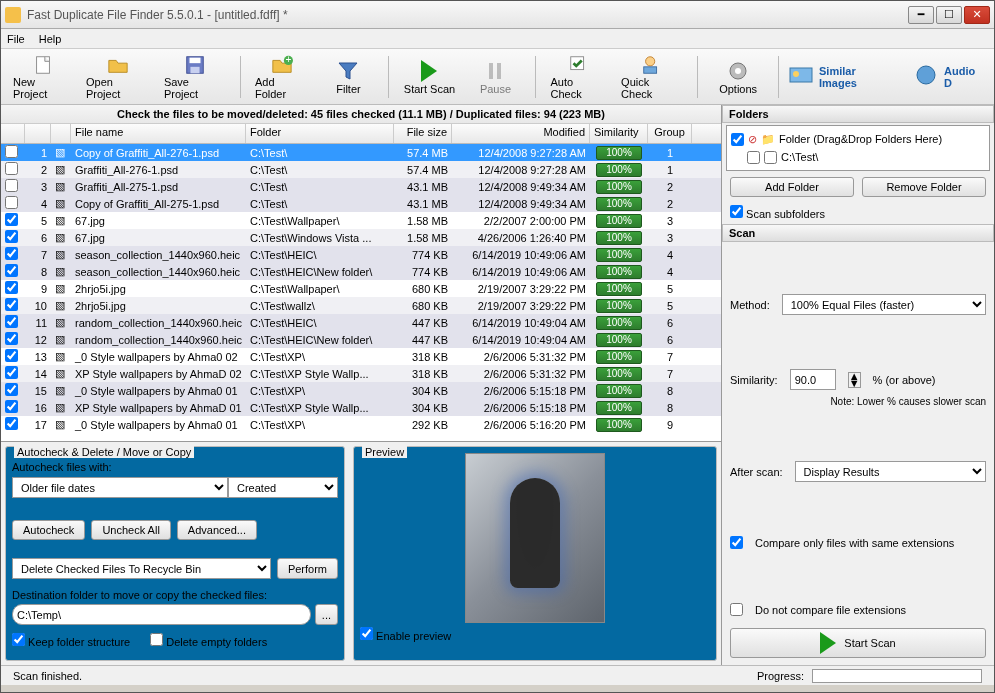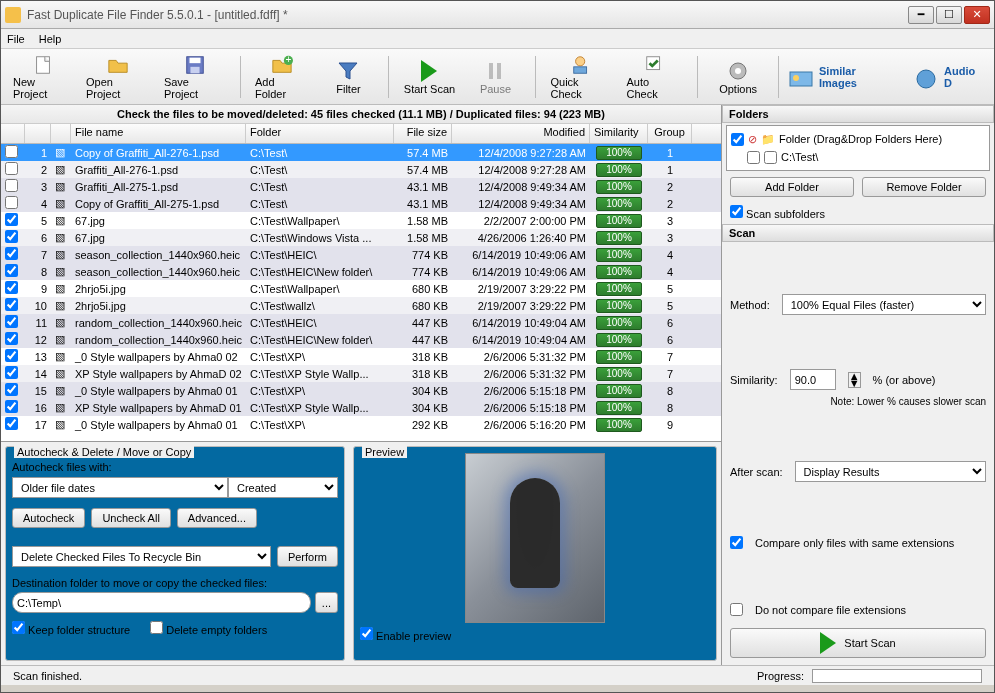--- a/index.html
+++ b/index.html
@@ -9,21 +9,21 @@
 .titlebar .title { flex: 1; color: #555; font-size: 12px; }
 .winbtns { display: flex; gap: 2px; }
 .winbtn { width: 26px; height: 18px; border: 1px solid #888; background: linear-gradient(#f5f5f5,#d8d8d8); border-radius: 2px; display: flex; align-items: center; justify-content: center; cursor: pointer; }
 .winbtn.close { background: linear-gradient(#d94c3a,#c13020); border-color: #a02818; color: #fff; }
 .menubar { height: 20px; background: #f0f0f0; border-bottom: 1px solid #ccc; display: flex; align-items: center; padding: 0 6px; gap: 14px; }
 .menubar span { cursor: pointer; }
 .toolbar { height: 56px; background: linear-gradient(#fafafa,#e6e6e6); border-bottom: 1px solid #bbb; display: flex; align-items: center; padding: 0 8px; gap: 6px; overflow: hidden; }
 .tbtn { display: flex; flex-direction: column; align-items: center; justify-content: center; min-width: 60px; height: 50px; cursor: pointer; border-radius: 3px; padding: 2px 4px; }
 .tbtn .ic { width: 28px; height: 24px; }
 .tsep { width: 1px; height: 42px; background: #bbb; margin: 0 4px; }
-.toolbar .link { color: #1a5ca8; font-weight: bold; font-size: 12px; cursor: pointer; display: flex; align-items: flex-end; gap: 6px; }
+.toolbar .link { color: #1a5ca8; font-weight: bold; font-size: 12px; cursor: pointer; display: flex; align-items: flex-start; gap: 6px; }
 .main { display: flex; height: 560px; }
 .left { flex: 1; display: flex; flex-direction: column; border-right: 1px solid #999; }
 .summary { background: linear-gradient(#f5f5f5,#e8e8e8); padding: 3px; text-align: center; font-weight: bold; border-bottom: 1px solid #ccc; }
 .gridhead { display: flex; background: linear-gradient(#fcfcfc,#e8e8e8); border-bottom: 1px solid #bbb; height: 20px; }
 .gridhead div { border-right: 1px solid #ccc; padding: 2px 4px; overflow: hidden; white-space: nowrap; }
 .col-chk{width:24px}.col-num{width:26px;text-align:right}.col-ico{width:20px}.col-name{width:175px}.col-folder{width:148px}.col-size{width:58px;text-align:right}.col-mod{width:138px;text-align:right}.col-sim{width:58px}.col-grp{width:44px;text-align:center}
 .gridbody { flex: 1; overflow-y: scroll; background: #fff; }
 .row { display: flex; height: 17px; align-items: center; }
 .row div { padding: 0 4px; overflow: hidden; white-space: nowrap; text-overflow: clip; }
 .row.sel { background: #3399ff; color: #fff; }
@@ -117,31 +117,31 @@
   <div class="tbtn" style="opacity:.5">
       <svg class="ic" viewBox="0 0 24 24">
         <rect x="6" y="4" width="4" height="16" fill="#888"></rect>
         <rect x="14" y="4" width="4" height="16" fill="#888"></rect>
       </svg>
       <span>Pause</span>
     </div>
   <div class="tsep"></div>
   <div class="tbtn">
       <svg class="ic" viewBox="0 0 24 24">
+        <rect x="3" y="3" width="14" height="14" fill="#fff" stroke="#888"></rect>
+        <path d="M6 10l3 3 6-6" stroke="#2e7d2e" stroke-width="3" fill="none"></path>
+      </svg>
+      <span>Auto Check</span>
+    </div>
+  <div class="tbtn">
+      <svg class="ic" viewBox="0 0 24 24">
         <circle cx="10" cy="8" r="5" fill="#fbd089" stroke="#c08030"></circle>
         <rect x="3" y="14" width="14" height="7" fill="#6fa8dc" stroke="#3a6aa0"></rect>
       </svg>
       <span>Quick Check</span>
-    </div>
-  <div class="tbtn">
-      <svg class="ic" viewBox="0 0 24 24">
-        <rect x="3" y="3" width="14" height="14" fill="#fff" stroke="#888"></rect>
-        <path d="M6 10l3 3 6-6" stroke="#2e7d2e" stroke-width="3" fill="none"></path>
-      </svg>
-      <span>Auto Check</span>
     </div>
   <div class="tsep"></div>
   <div class="tbtn">
       <svg class="ic" viewBox="0 0 24 24">
         <circle cx="12" cy="12" r="8" fill="#bbb" stroke="#777"></circle>
         <circle cx="12" cy="12" r="3" fill="#fff"></circle>
       </svg>
       <span>Options</span>
     </div>
   <div class="tsep"></div>
@@ -399,21 +399,21 @@
       </div>
 
     <div class="bottompanels">
       <div class="panel autodel">
         <span class="plabel">Autocheck &amp; Delete / Move or Copy</span>
         <div style="margin-top:12px">Autocheck files with:</div>
         <div style="display:flex;margin-top:4px">
           <select class="combo" style="flex:1"><option>Older file dates</option></select>
           <select class="combo" style="width:110px"><option>Created</option></select>
         </div>
-        <div style="display:flex;gap:6px;margin-top:10px">
+        <div style="display:flex;gap:6px;margin-top:22px">
           <button class="btn">Autocheck</button>
           <button class="btn">Uncheck All</button>
           <button class="btn">Advanced...</button>
         </div>
         <div style="display:flex;gap:6px;margin-top:18px">
           <select class="combo" style="flex:1"><option>Delete Checked Files To Recycle Bin</option></select>
           <button class="btn">Perform</button>
         </div>
         <div style="margin-top:10px">Destination folder to move or copy the checked files:</div>
         <div style="display:flex;gap:4px;margin-top:3px">

